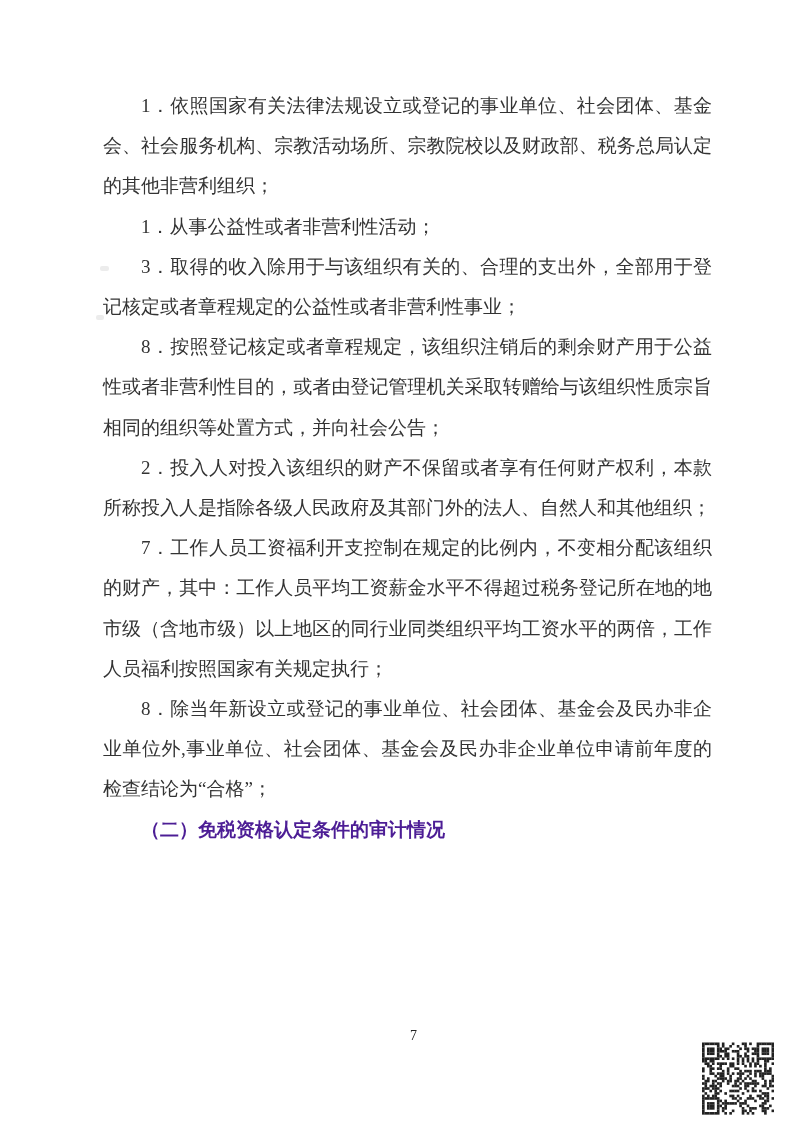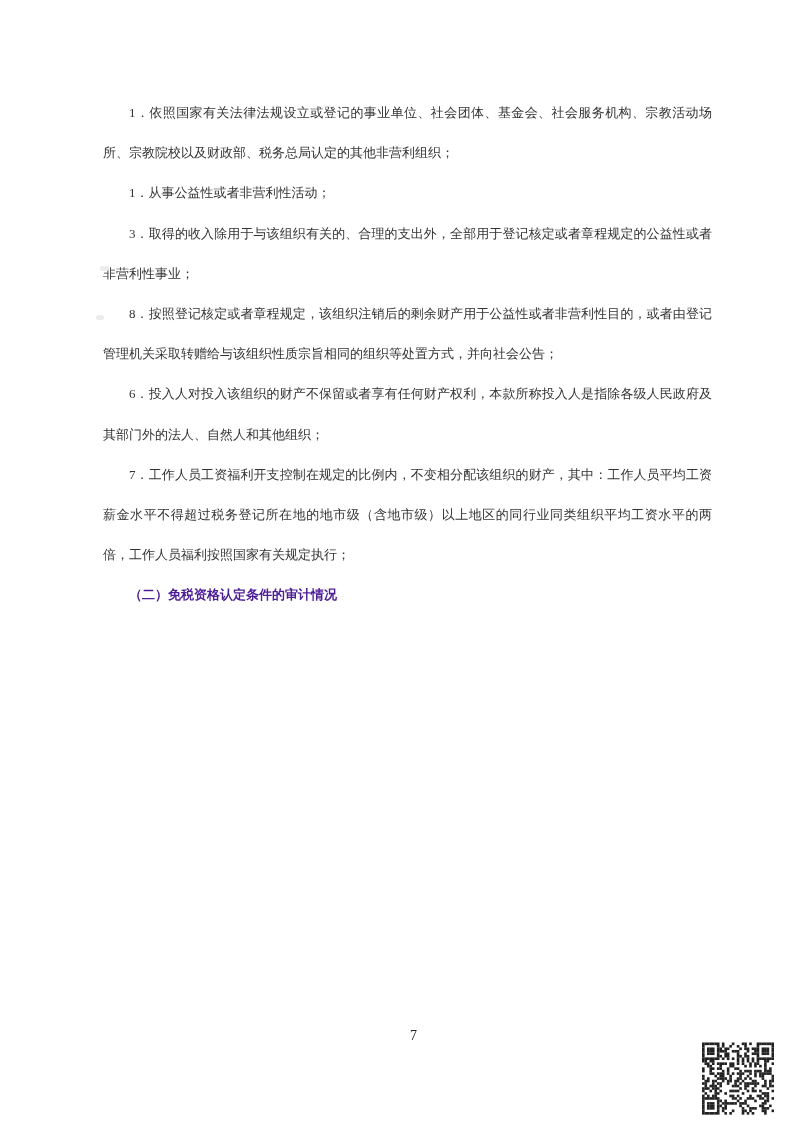--- a/index.html
+++ b/index.html
@@ -5,23 +5,23 @@
   html,body{margin:0;padding:0;background:#ffffff;}
   .page{
     position:relative;
     width:793px;height:1121px;
     background:#ffffff;
     overflow:hidden;
     font-family:"Liberation Serif","DejaVu Serif",serif;
   }
   .content{
     position:absolute;
-    left:103px;top:93px;width:609px;
+    left:103px;top:86px;width:609px;
     color:#333333;
-    font-size:13px;
+    font-size:19px;
     line-height:40.2px;
   }
   .content p{
     margin:0;
     text-indent:2em;
     text-align:justify;
     text-align-last:left;
     text-justify:inter-character;
   }
   .content p.heading{
@@ -50,22 +50,23 @@
 </head>
 <body>
 
 <div class="page">
 
   <div class="content">
     <p>1．依照国家有关法律法规设立或登记的事业单位、社会团体、基金会、社会服务机构、宗教活动场所、宗教院校以及财政部、税务总局认定的其他非营利组织；</p>
     <p>1．从事公益性或者非营利性活动；</p>
     <p>3．取得的收入除用于与该组织有关的、合理的支出外，全部用于登记核定或者章程规定的公益性或者非营利性事业；</p>
     <p>8．按照登记核定或者章程规定，该组织注销后的剩余财产用于公益性或者非营利性目的，或者由登记管理机关采取转赠给与该组织性质宗旨相同的组织等处置方式，并向社会公告；</p>
-    <p>6．投入人对投入该组织的财产不保留或者享有任何财产权利，本款所称投入人是指除各级人民政府及其部门外的法人、自然人和其他组织；</p>
+    <p>2．投入人对投入该组织的财产不保留或者享有任何财产权利，本款所称投入人是指除各级人民政府及其部门外的法人、自然人和其他组织；</p>
     <p>7．工作人员工资福利开支控制在规定的比例内，不变相分配该组织的财产，其中：工作人员平均工资薪金水平不得超过税务登记所在地的地市级（含地市级）以上地区的同行业同类组织平均工资水平的两倍，工作人员福利按照国家有关规定执行；</p>
+    <p>8．除当年新设立或登记的事业单位、社会团体、基金会及民办非企业单位外,事业单位、社会团体、基金会及民办非企业单位申请前年度的检查结论为“合格”；</p>
     <p class="heading">（二）免税资格认定条件的审计情况</p>
   </div>
 
   <div class="speck speck-1"></div>
   <div class="speck speck-2"></div>
 
   <div class="page-number">7</div>
 
   <svg class="qr" viewBox="0 0 29 29" xmlns="http://www.w3.org/2000/svg">
       <g fill="#222222">

